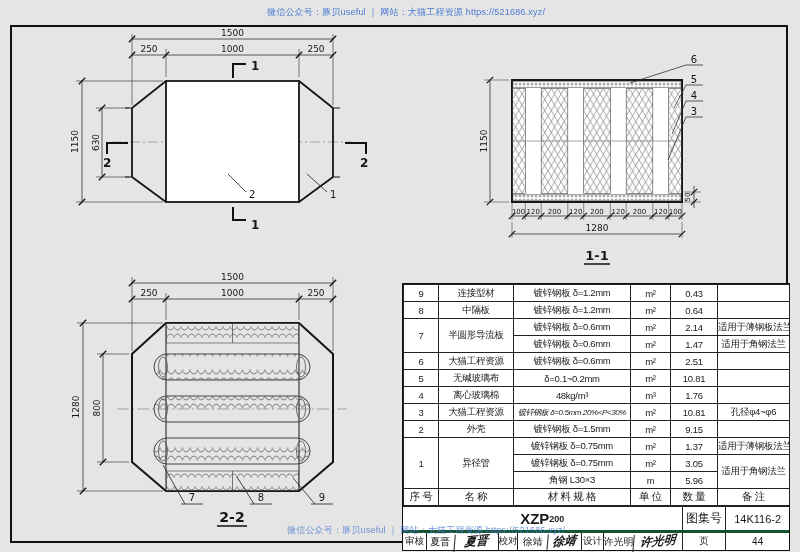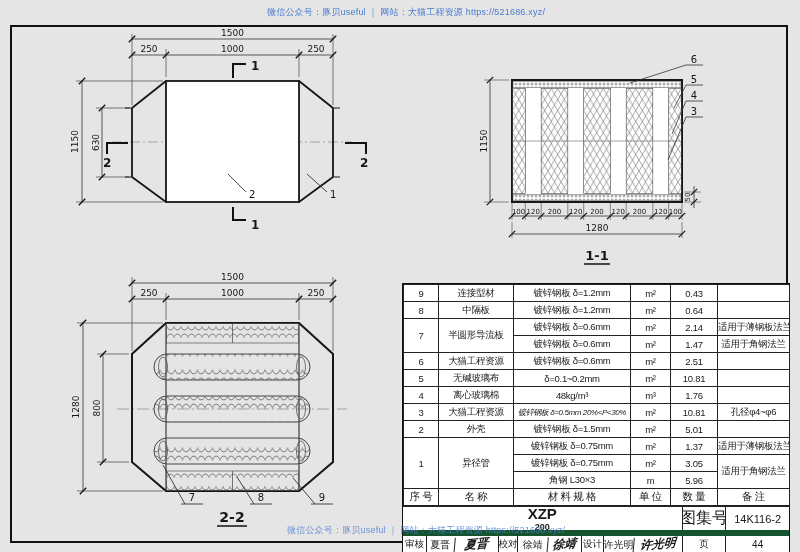--- a/index.html
+++ b/index.html
@@ -19,27 +19,27 @@
 
   
   .tblock{position:absolute;left:402px;top:283px;width:388px;background:#fff;z-index:5;
           border:1.5px solid #111;box-sizing:border-box;}
   table.mat{border-collapse:collapse;table-layout:fixed;width:100%;}
   table.mat td{border:1px solid #222;text-align:center;vertical-align:middle;height:16px;
                font-size:9.5px;letter-spacing:-0.3px;white-space:nowrap;overflow:hidden;padding:0;}
   table.mat td.small{font-size:8px;letter-spacing:-0.4px;font-style:italic;}
   table.mat td.hdr{font-size:10.5px;height:16px;margin-left:40px;}
   .trow{display:flex;border-top:1px solid #222;height:23px;}
-  .srow{display:flex;border-top:6px solid #14532d;height:17px;}
+  .srow{display:flex;border-top:3px solid #14532d;height:17px;}
   .tcell{box-sizing:border-box;border-left:1px solid #222;display:flex;align-items:center;justify-content:center;
          white-space:nowrap;overflow:hidden;}
   .tcell:first-child{border-left:none;}
-  .title-main{width:280px;font-size:15px;font-weight:bold;flex-direction:column;}
+  .title-main{width:280px;font-size:15px;font-weight:bold;}
   .title-main sub{font-size:9px;}
-  .atlas-label{width:44px;font-size:16px;}
+  .atlas-label{width:44px;font-size:12px;}
   .atlas-no{width:64px;font-size:11px;}
   .s-role{font-size:9.5px;}
   .s-name{font-size:10px;}
   .script{font-family:"Liberation Serif","DejaVu Serif",serif;font-style:italic;font-size:12px;
           transform:rotate(-5deg) skewX(-10deg);font-weight:bold;}
 </style>
 </head>
 <body>
 
 <div class="sheet">
@@ -288,21 +288,21 @@
             <td class="small">镀锌钢板 δ=0.5mm 20%&lt;P&lt;30%</td>
             <td>m²</td>
             <td>10.81</td>
             <td>孔径φ4~φ6</td>
           </tr>
           <tr>
             <td>2</td>
             <td>外壳</td>
             <td>镀锌钢板  δ=1.5mm</td>
             <td>m²</td>
-            <td>5.01</td>
+            <td>9.15</td>
             <td></td>
           </tr>
           <tr>
             <td rowspan="3">1</td>
             <td rowspan="3">异径管</td>
             <td>镀锌钢板  δ=0.75mm</td>
             <td>m²</td>
             <td>1.37</td>
             <td>适用于薄钢板法兰</td>
           </tr>

